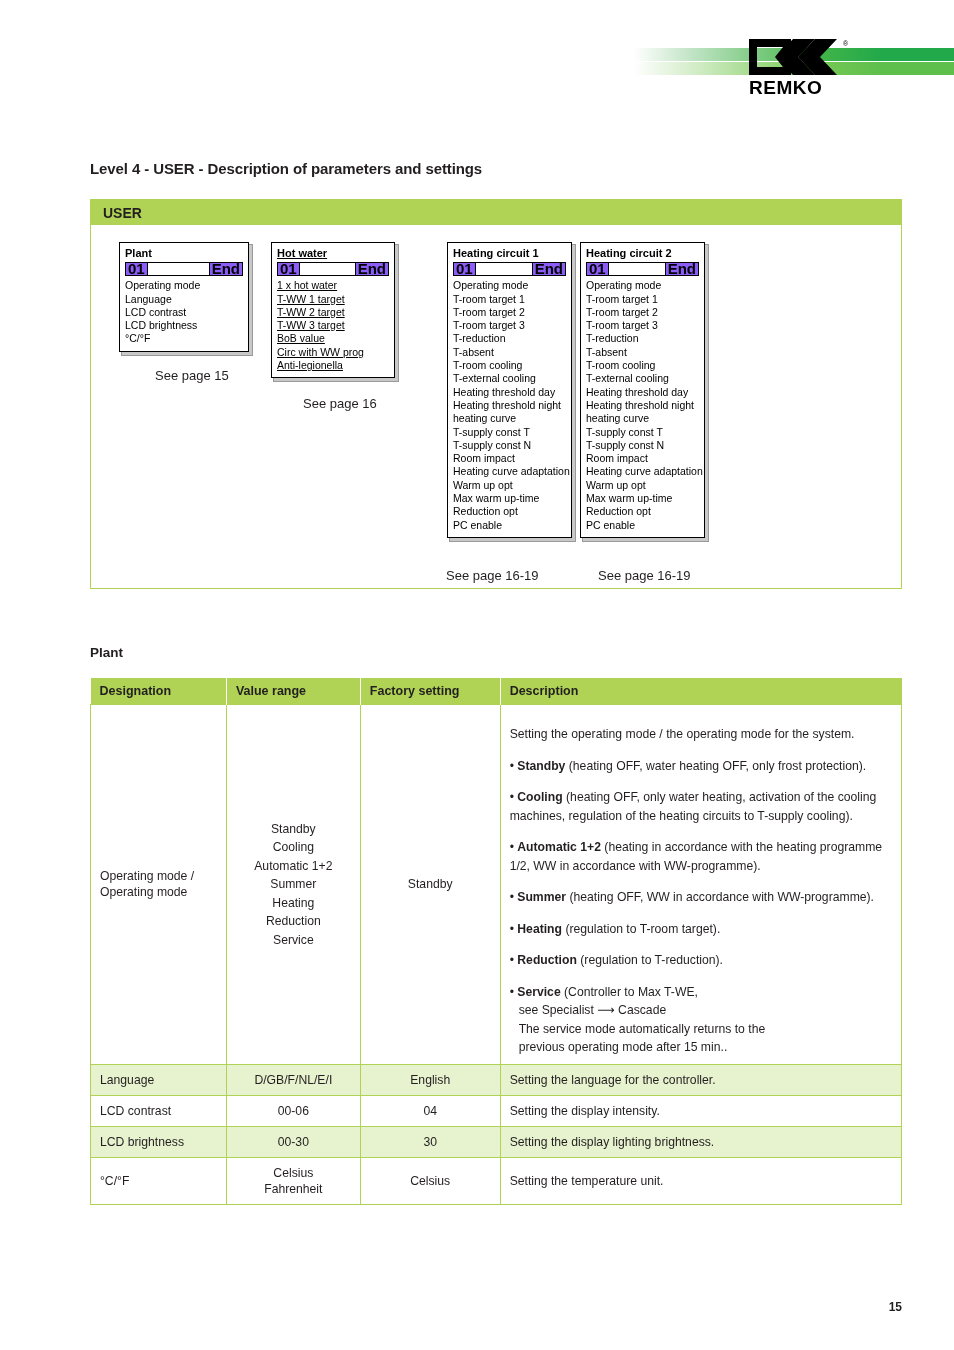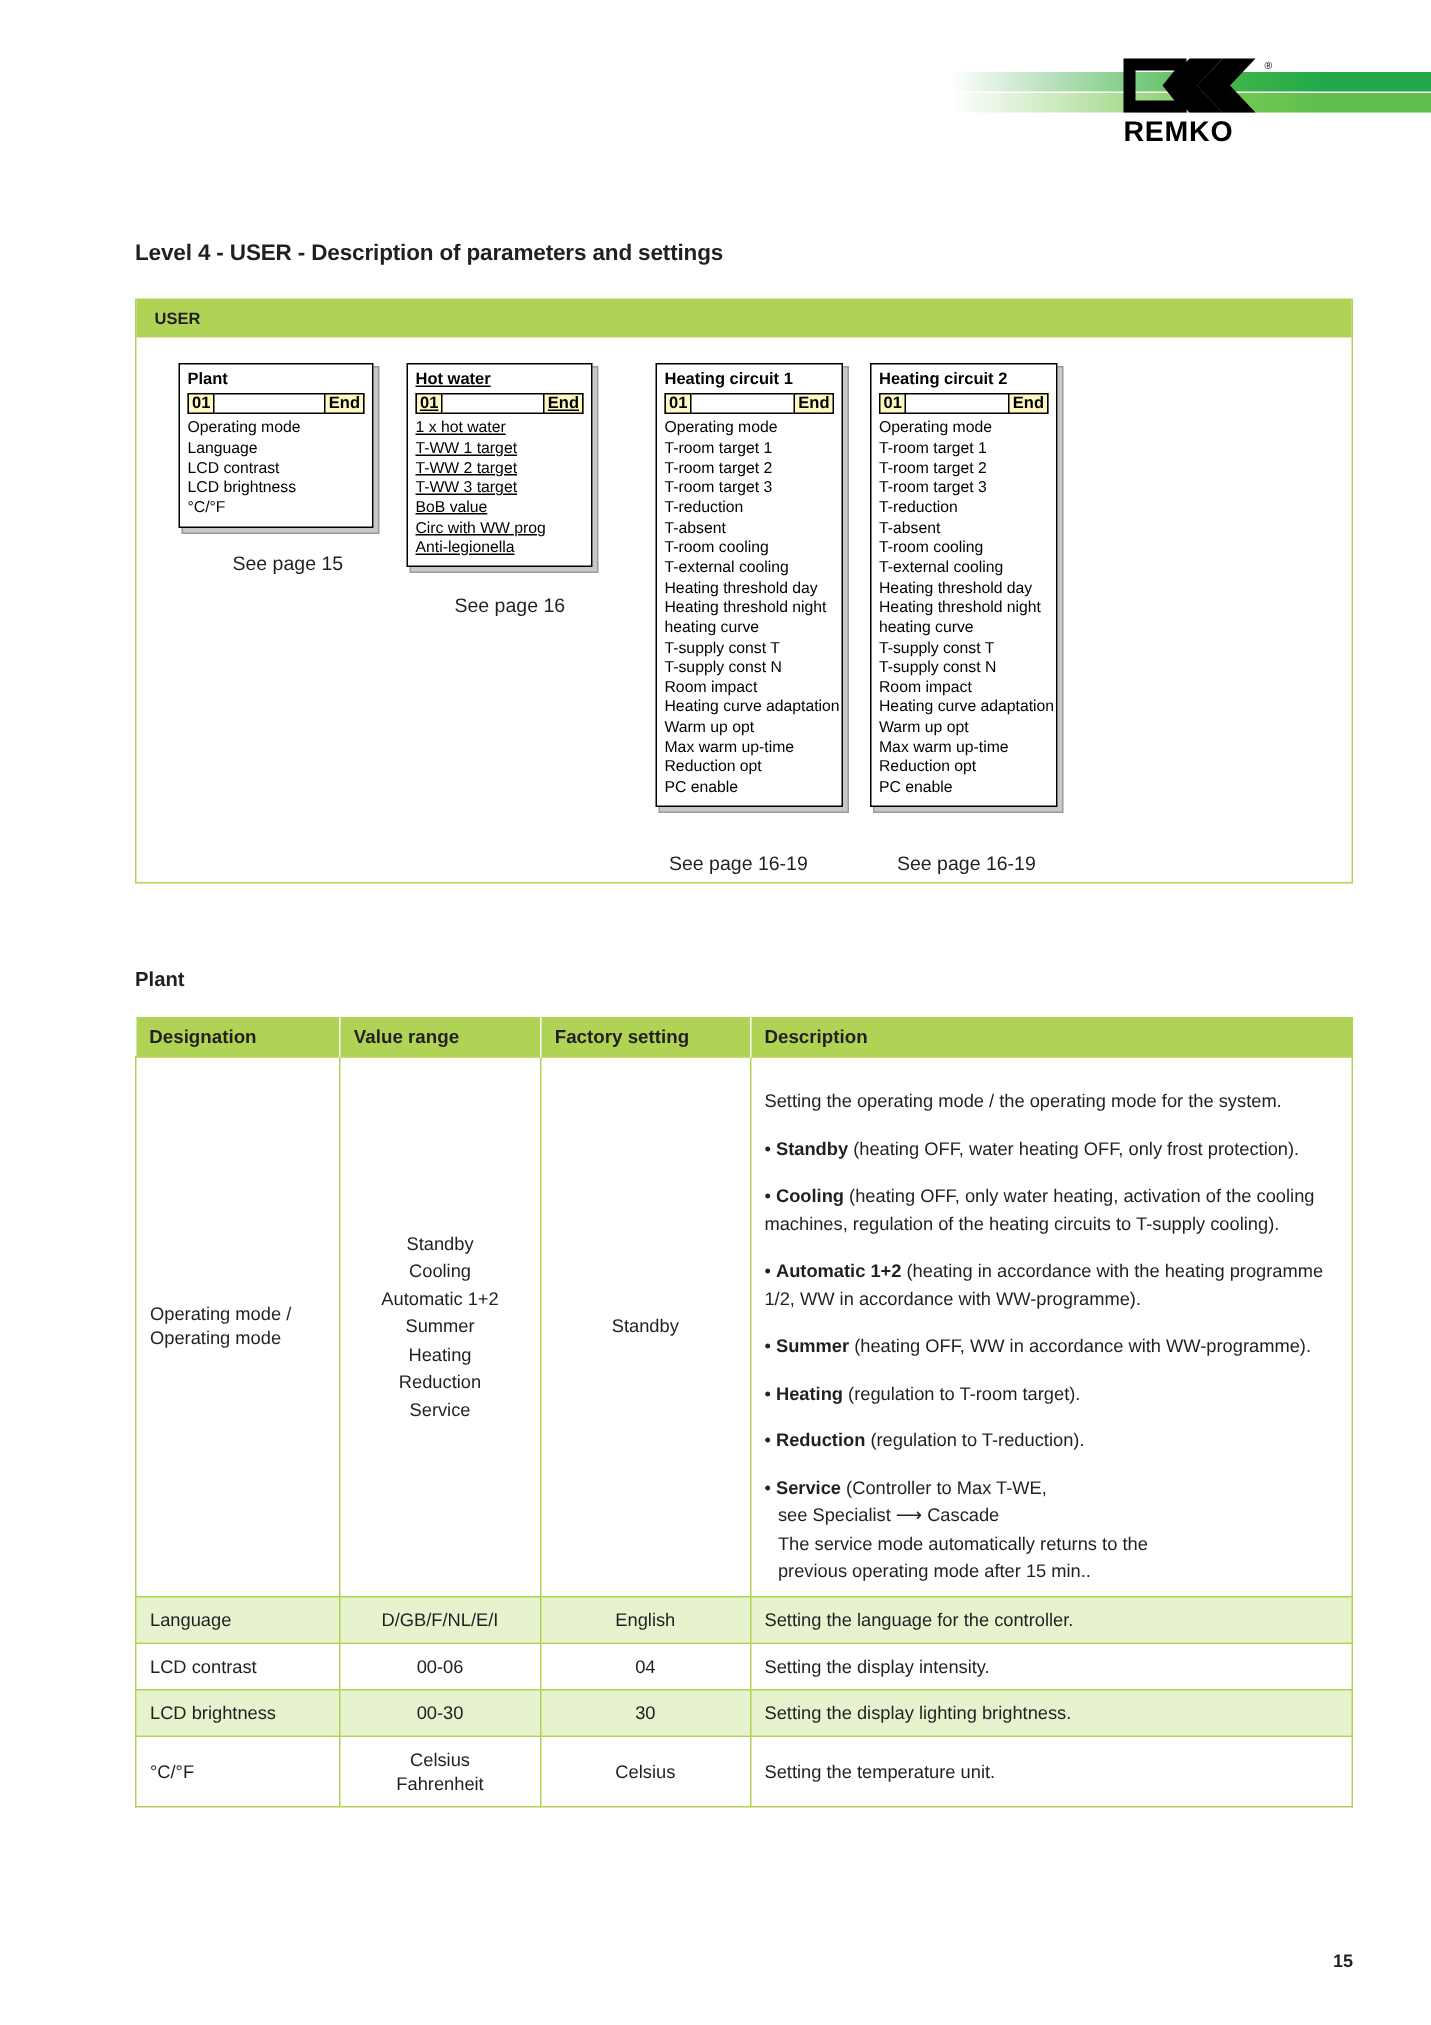--- a/index.html
+++ b/index.html
@@ -38,21 +38,21 @@
   }
 
   
   .user-panel {
     position: absolute; left: 90px; top: 199px; width: 812px; height: 390px;
     border: 1px solid #b0d355; background: #ffffff;
   }
   .user-panel-head {
     height: 25px; background: #b0d355;
     display: flex; align-items: center; padding-left: 12px;
-    font-size: 11px; font-weight: bold; color: #231f20;
+    font-size: 14px; font-weight: bold; color: #231f20;
   }
 
   
   .lcd {
     position: absolute;
     background: #ffffff;
     border: 1px solid #000000;
     box-shadow: 3px 3px 0 0 #c8c8c8, 3px 3px 0 1px #9a9a9a;
     padding: 4px 5px 5px 5px;
     font-family: "Liberation Sans", sans-serif;
@@ -60,23 +60,23 @@
     line-height: 13.3px;
     color: #000;
   }
   .lcd .lcd-title { font-weight: bold; font-size: 11px; padding-bottom: 2px; }
   .lcd .lcd-bar {
     border: 1px solid #000; height: 14px; margin-bottom: 3px;
     display: flex; align-items: stretch; justify-content: space-between;
     padding: 0;
   }
   .lcd .lcd-bar span {
-    border: 1px solid #000; font-size: 11px; font-weight: bold;
+    border: 1px solid #000; font-size: 15px; font-weight: bold;
     line-height: 10px; padding: 0 2px; display: flex; align-items: center;
-    background: #fef9c3;
+    background: #8b5cf6;
   }
   .lcd .lcd-bar span.l { margin: -1px 0 -1px -1px; }
   .lcd .lcd-bar span.r { margin: -1px -1px -1px 0; }
   .lcd ul { list-style: none; }
   .lcd li { white-space: nowrap; }
 
   .see-page {
     position: absolute; font-size: 13px; color: #231f20;
     font-family: "Liberation Sans", sans-serif;
   }
@@ -184,21 +184,21 @@
         <li>T-WW 1 target</li>
         <li>T-WW 2 target</li>
         <li>T-WW 3 target</li>
         <li>BoB value</li>
         <li>Circ with WW prog</li>
         <li>Anti-legionella</li>
       </ul>
     </div>
     <div class="see-page" style="left:212px; top:196px;">See page 16</div>
 
-    <div class="lcd" style="left:346px; top:42px; width:125px;">
+    <div class="lcd" style="left:356px; top:42px; width:125px;">
       <div class="lcd-title">Heating circuit 1</div>
       <div class="lcd-bar">
         <span class="l">01</span>
         <span class="r">End</span>
       </div>
       <ul>
         <li>Operating mode</li>
         <li>T-room target 1</li>
         <li>T-room target 2</li>
         <li>T-room target 3</li>

